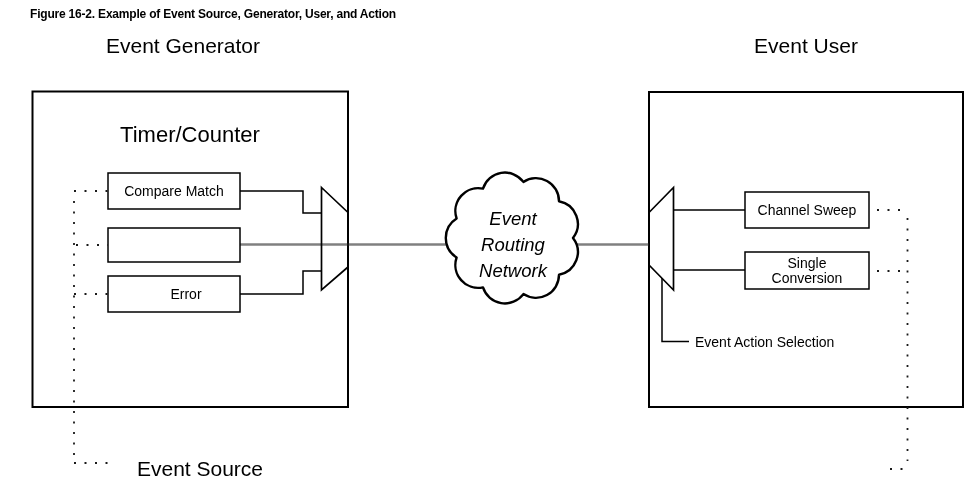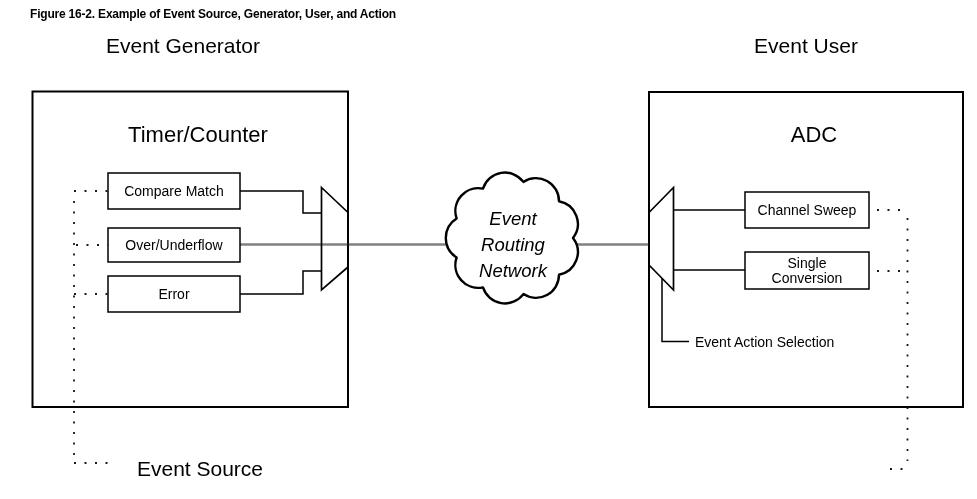--- a/index.html
+++ b/index.html
@@ -5,21 +5,21 @@
   html,body{margin:0;padding:0;background:#ffffff;}
   #stage{
     position:relative;width:977px;height:499px;background:#ffffff;
     font-family:"Liberation Sans","DejaVu Sans",sans-serif;color:#000;
     overflow:hidden;
   }
   .abs{position:absolute;}
   .txt{position:absolute;color:#000;white-space:nowrap;}
   .figure-title{left:30px;top:7px;font-size:12px;font-weight:bold;letter-spacing:-0.2px;}
   .role-label{font-size:21px;text-align:center;}
-  .block-title{font-size:22px;text-align:center;white-space:nowrap;margin-left:8px;}
+  .block-title{font-size:22px;text-align:center;white-space:nowrap;}
   .boxlabel{
     position:absolute;display:flex;align-items:center;justify-content:center;
     font-size:14px;text-align:center;
   }
   .cloud-label{
     left:443px;top:206px;width:140px;text-align:center;
     font-size:18.5px;line-height:26px;white-space:nowrap;font-style:italic;
   }
   .eas-label{left:695px;top:335px;font-size:14px;line-height:14px;}
   svg{position:absolute;left:0;top:0;}
@@ -80,25 +80,23 @@
       <path d="M 890 469 H 909"></path>
     </g>
   </svg>
 
   <div class="txt figure-title">Figure 16-2. Example of Event Source, Generator, User, and Action</div>
 
   <div class="txt role-label" style="left:25px;top:34px;width:316px;">Event Generator</div>
   <div class="txt role-label" style="left:649px;top:34px;width:314px;">Event User</div>
 
   <div class="txt block-title" style="left:32px;top:122px;width:316px;">Timer/Counter</div>
-  <div class="txt block-title" style="left:649px;top:122px;width:314px;">ADC</div>
 
   <div class="boxlabel" style="left:108px;top:173px;width:132px;height:36px;">Compare Match</div>
-  <div class="boxlabel" style="left:108px;top:228px;width:132px;height:34px;">Over/Underflow</div>
-  <div class="boxlabel" style="left:108px;top:276px;width:132px;height:36px;">Error</div>
+  <div class="boxlabel" style="left:108px;top:276px;width:132px;height:36px;padding-left:12px;">Error</div>
 
   <div class="boxlabel" style="left:745px;top:192px;width:124px;height:36px;">Channel Sweep</div>
   <div class="boxlabel" style="left:745px;top:252px;width:124px;height:37px;">
     <span style="display:block;width:84px;white-space:normal;line-height:15px;">Single Conversion</span>
   </div>
 
   <div class="abs cloud-label">
     <div>Event</div>
     <div>Routing</div>
     <div>Network</div>

